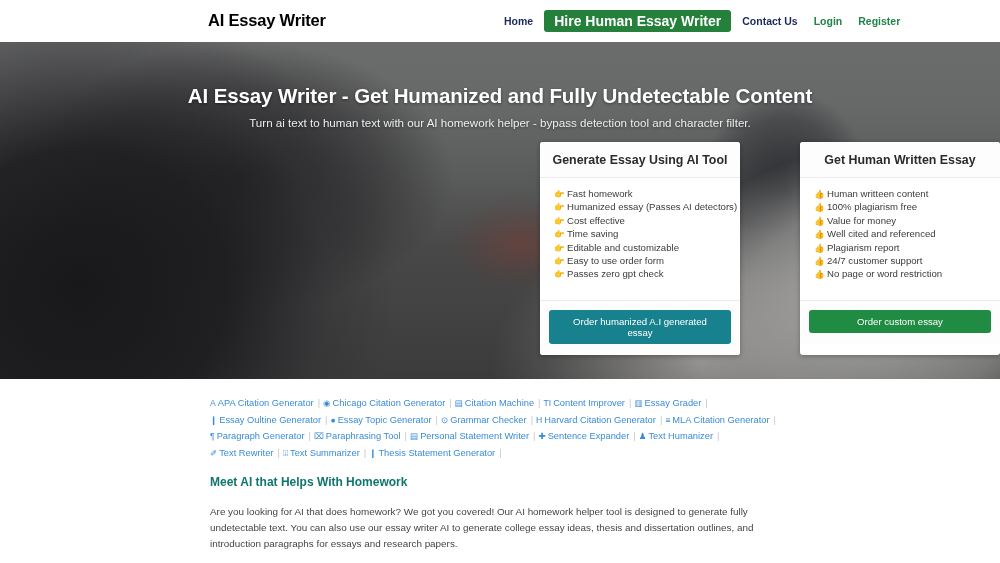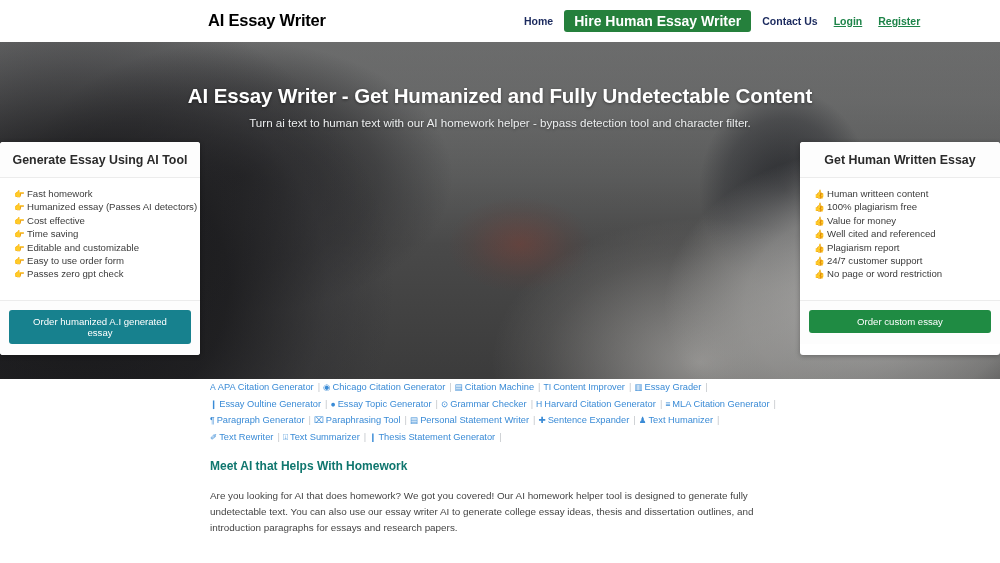--- a/index.html
+++ b/index.html
@@ -25,37 +25,37 @@
     left: 208px;
     top: 11px;
     font-size: 16.5px;
     font-weight: bold;
     color: #000000;
     letter-spacing: -0.2px;
     white-space: nowrap;
   }
   .main-nav {
     position: absolute;
-    left: 516px;
+    left: 496px;
     top: 10px;
     display: flex;
     align-items: center;
     gap: 0px;
   }
   .nav-link {
     font-size: 10.5px;
     font-weight: bold;
     text-decoration: none;
     white-space: nowrap;
     padding: 0 8px;
     line-height: 22px;
     display: inline-block;
   }
   .nav-dark { color: #1b2a5e; }
-  .nav-green { color: #1e8449; font-weight: bold; text-decoration: underline; }
+  .nav-green { color: #1e8449; font-weight: bold; }
   .nav-cta {
     background: #25803c;
     color: #ffffff;
     border-radius: 3px;
     padding: 0 10px;
     line-height: 22px;
     font-size: 14px;
     font-weight: bold;
     margin: 0 3px;
   }
@@ -109,22 +109,22 @@
     text-shadow: 0 1px 3px rgba(0,0,0,0.45);
   }
 
   
   .cards {
     position: absolute;
     top: 100px;
     left: 0; right: 0;
     z-index: 3;
     display: flex;
-    justify-content: space-between;
-    gap: 80px;
+    justify-content: flex-end;
+    gap: 60px;
   }
   .card {
     width: 200px;
     background: #ffffff;
     border-radius: 3px;
     box-shadow: 0 1px 5px rgba(0,0,0,0.30);
     overflow: hidden;
   }
   .card-head {
     text-align: center;
@@ -177,21 +177,21 @@
 
   
   .content {
     padding: 0 0 0 0;
   }
   .wrap {
     width: 580px;
     margin: 0 auto;
   }
   .tool-links {
-    padding-top: 0;
+    padding-top: 16px;
     font-size: 9.3px;
     line-height: 16.6px;
     color: #3a8bd6;
   }
   .tool-link {
     color: #3a8bd6;
     text-decoration: none;
     white-space: nowrap;
   }
   .tool-link .tl-ico {

